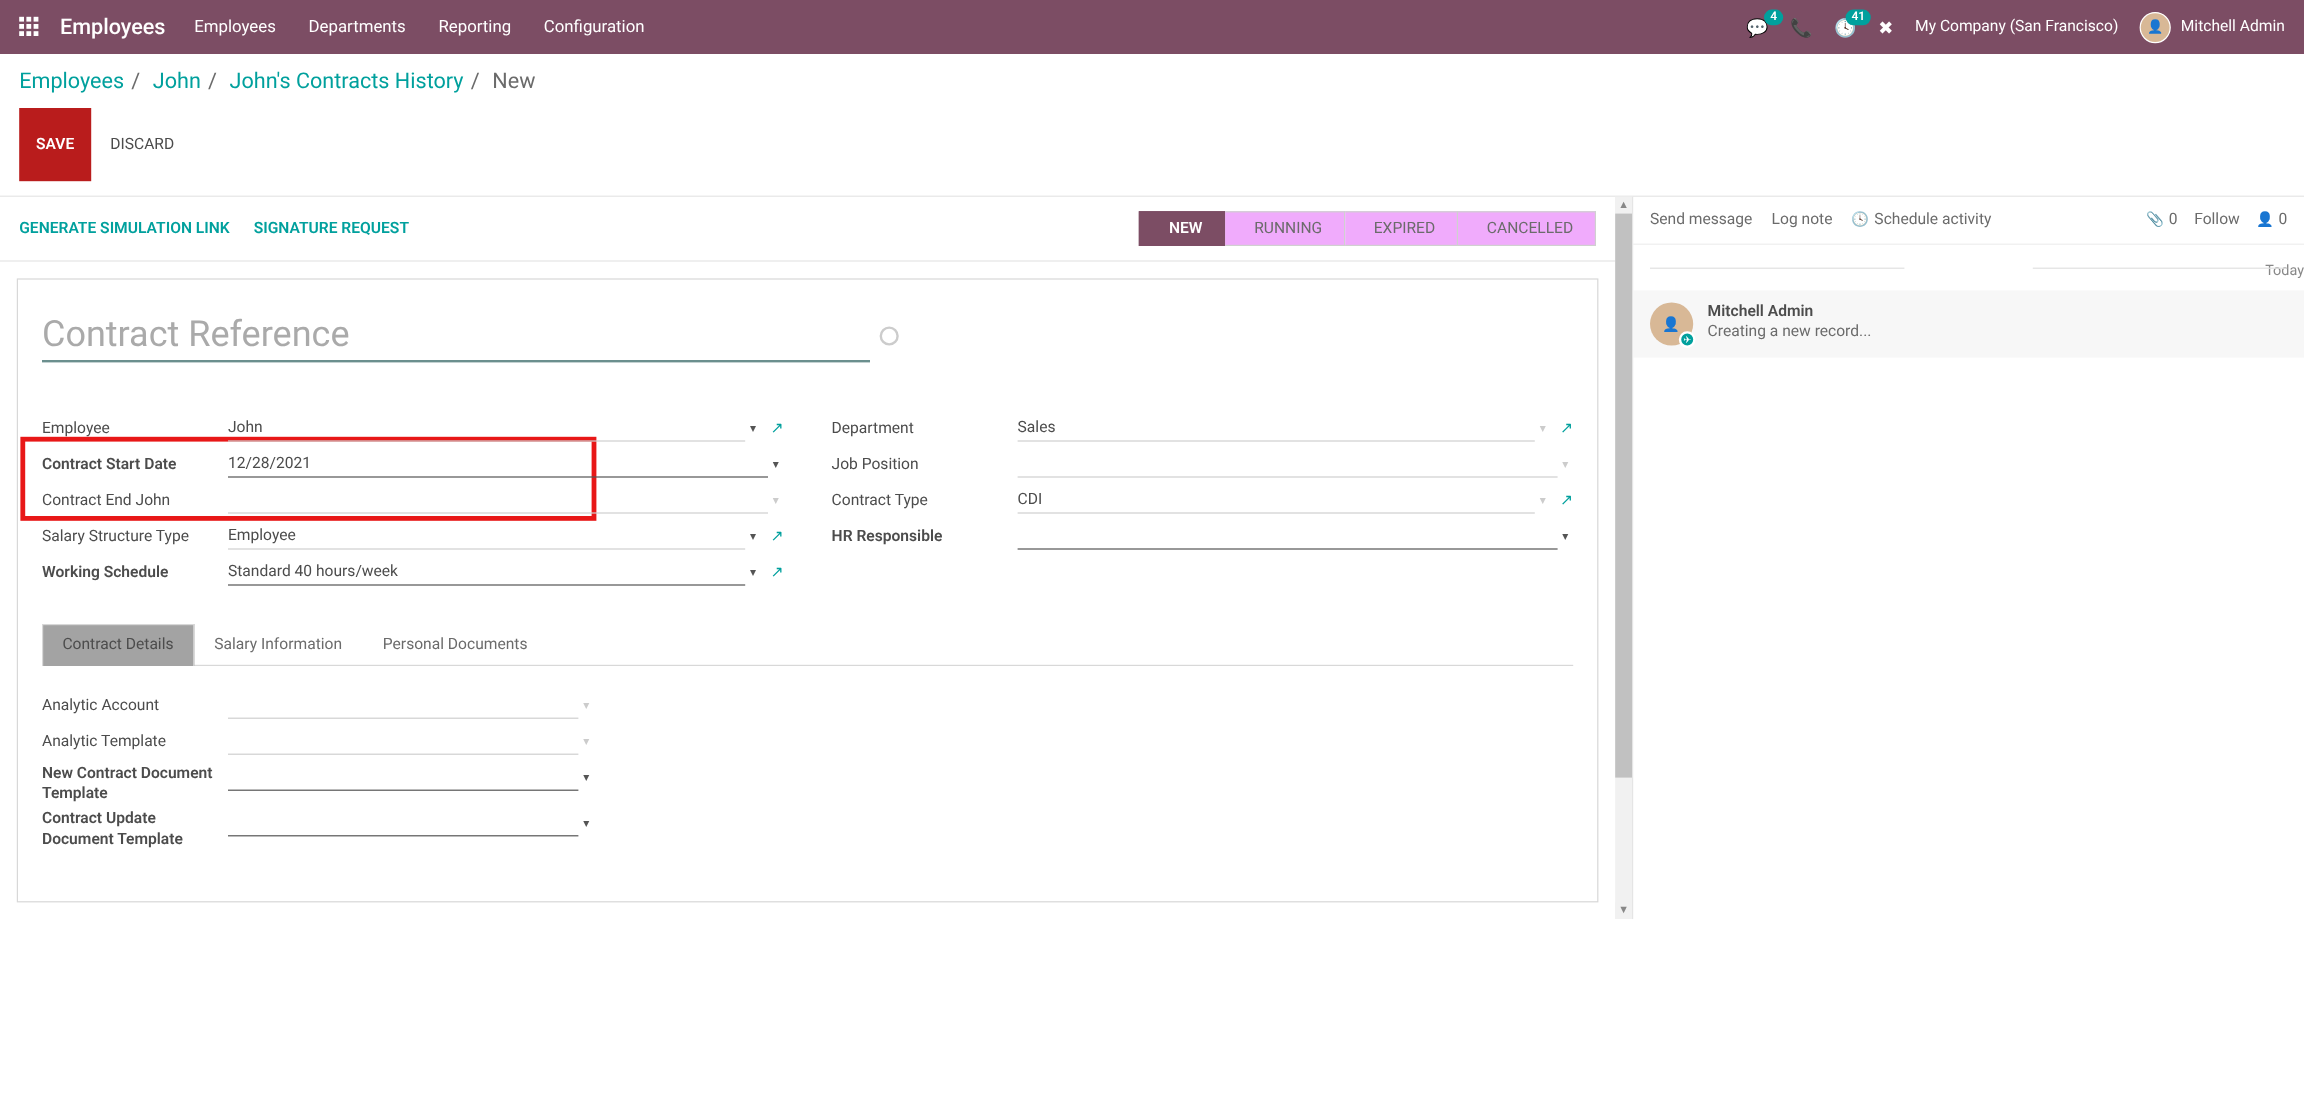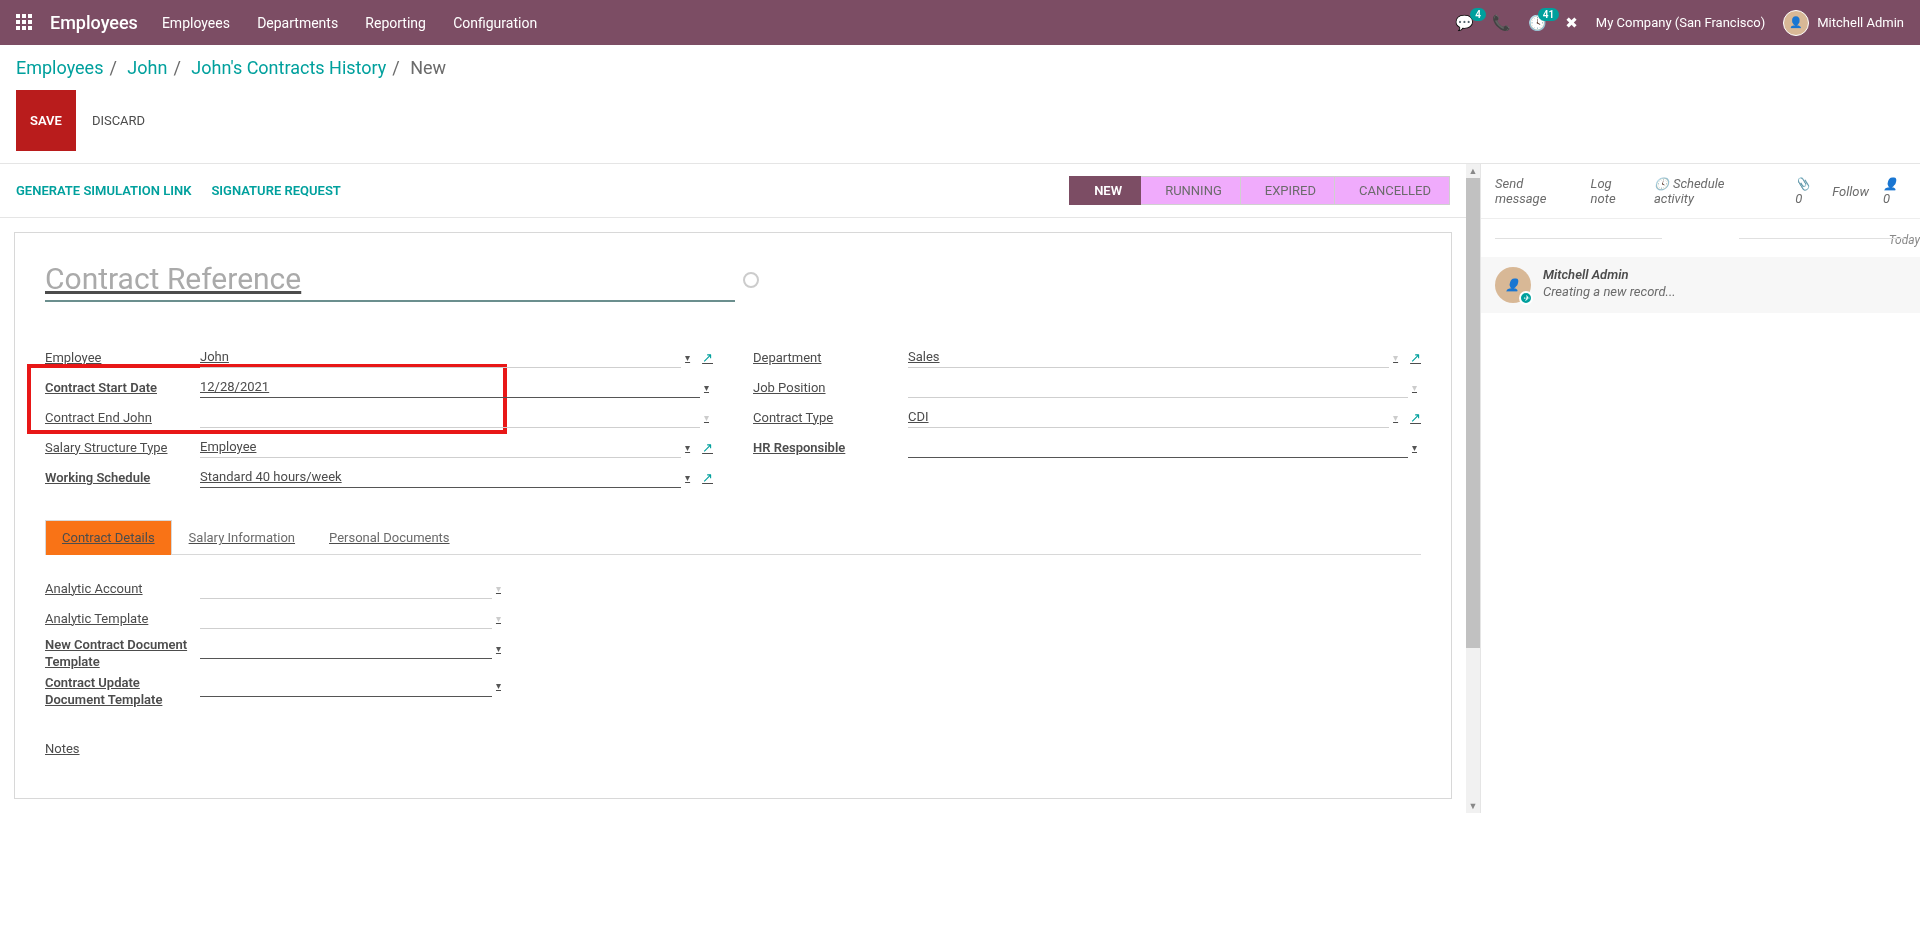--- a/index.html
+++ b/index.html
@@ -29,44 +29,44 @@
   .form-scroll { flex:1; padding: 0; overflow:auto; }
   .status-row { display: flex; align-items: center; padding: 12px 16px; border-bottom: 1px solid #e5e5e5; }
   .status-row .links { display: flex; gap: 20px;}
   .status-row .links a { color: #00a09d; font-weight: 600; font-size: 13px; text-decoration: none; }
   .status-row .spacer { flex:1; }
   .statusbar { display: flex; }
   .statusbar .stage { position: relative; padding: 6px 18px 6px 24px; color: #6b6b6b; font-size: 13px; background:#f0abfc; border:1px solid #d0d0d0; border-left:none; }
   .statusbar .stage:first-child { border-left:1px solid #d0d0d0; }
   .statusbar .stage.active { background: #7c4d64; color: #fff; font-weight:600; border-color:#7c4d64; }
   .statusbar .stage::after { content: ""; position: absolute; right: -9px; top: 0; bottom: 0; width: 18px; background: inherit; border-right:1px solid #d0d0d0; border-top:1px solid #d0d0d0; transform: skewX(30deg) translateX(-5px); z-index:1; display:none;}
-  .form-sheet { margin: 14px; border: 1px solid #d8d8d8; padding: 24px 30px; background: #fff; text-decoration: underline; }
+  .form-sheet { margin: 14px; border: 1px solid #d8d8d8; padding: 24px 20px; background: #fff; }
   .title-row { display: flex; align-items: center; }
   .title-input { flex: 0 0 690px; font-size: 30px; color: #aaa; border: none; border-bottom: 2px solid #6b8f8e; padding: 4px 0; outline: none; background:transparent; }
   .title-input::placeholder { color: #aaa; }
   .kanban-dot { width: 16px; height: 16px; border: 2px solid #ccc; border-radius: 50%; margin-left: 8px; }
   .fields-grid { display: flex; gap: 40px; margin-top: 40px; }
   .fcol { flex:1; }
   .frow { display: flex; align-items: center; min-height: 30px; }
   .frow label { width: 155px; color: #4c4c4c; font-size: 13px; }
   .frow label.bold { font-weight: 600; }
   .frow .finput { flex:1; border: none; border-bottom: 1px solid #cfcfcf; padding: 3px 0; font-size: 13px; color:#4c4c4c; background:transparent; }
   .frow .caret { color: #555; font-size: 10px; padding: 0 4px; cursor:pointer; }
   .frow .ext-link { color: #00a09d; margin-left: 8px; cursor: pointer; font-size: 13px; }
   .frow .unit { margin-left: 6px; color: #4c4c4c; font-size: 13px; white-space:nowrap;}
   .highlight-box { position: absolute; border: 4px solid #e81717; pointer-events: none; }
   .tabs { display: flex; border-bottom: 1px solid #d8d8d8; margin-top: 28px; }
   .tab { padding: 9px 16px; border: 1px solid transparent; border-bottom: none; color: #6b6b6b; cursor: pointer; font-size: 13px; }
-  .tab.active { border-color: #d8d8d8; background: #f97316; color: #4c4c4c; margin-bottom: -1px; }
+  .tab.active { border-color: #d8d8d8; background: #a3a3a3; color: #4c4c4c; margin-bottom: -1px; }
   .tab-content { padding: 18px 0; }
   .notes-label { margin-top: 32px; font-size:13px; color:#4c4c4c; }
   .scrollbar { width: 14px; background: #f1f1f1; display:flex; flex-direction:column; }
   .scrollbar .thumb { background: #c1c1c1; height: 470px; margin-top:0; }
   .scrollbar .sbtn { height:14px; background:#f1f1f1; color:#888; font-size:9px; text-align:center; line-height:14px; }
-  .chatter { width: 440px; border-left: 1px solid #e5e5e5; font-style: italic; }
+  .chatter { width: 560px; border-left: 1px solid #e5e5e5; }
   .chatter-top { display: flex; align-items: center; padding: 12px 14px; gap: 16px; border-bottom: 1px solid #eee; color:#6b6b6b; font-size:13px; }
   .chatter-top .spacer { flex:1; }
   .chatter-top .meta { display:flex; align-items:center; gap:14px; }
   .chatter-top a { color:#6b6b6b; text-decoration:none; cursor:pointer; }
   .chatter-today { text-align:right; color:#888; font-size:12px; padding: 14px 0 10px; position:relative; }
   .chatter-today::before, .chatter-today::after { content:""; position:absolute; top:50%; width:38%; border-top:1px solid #e0e0e0; }
   .chatter-today::before { left:14px; } .chatter-today::after { right:14px; }
   .msg { display:flex; gap:12px; padding: 10px 14px; background:#f7f7f7; }
   .msg .avatar { width:36px; height:36px; border-radius:50%; background:#d8b896; position:relative; display:flex; align-items:center; justify-content:center; color:#5a3e2a; font-size:12px; }
   .msg .avatar .status { position:absolute; bottom:-2px; right:-2px; width:14px; height:14px; background:#00a09d; border-radius:50%; border:2px solid #fff; font-size:8px; color:#fff; text-align:center; line-height:11px; }
@@ -261,21 +261,20 @@
                 </div>
             </div>
             <div class="frow" style="align-items:flex-start; padding-top:4px;">
               <label class="bold" style="line-height:1.3">Contract Update Document Template</label>
               <div class="field-wrap">
                   <input class="finput" style="border-bottom-color: rgb(85, 85, 85);">
                   <span class="caret">▾</span>
                 </div>
             </div>
           </div>
-          <div class="notes-label">Notes</div>
         </div>
       </div>
     </div>
 
     <div class="scrollbar">
       <div class="sbtn">▲</div>
       <div class="thumb"></div>
       <div style="flex:1"></div>
       <div class="sbtn">▼</div>
     </div>

